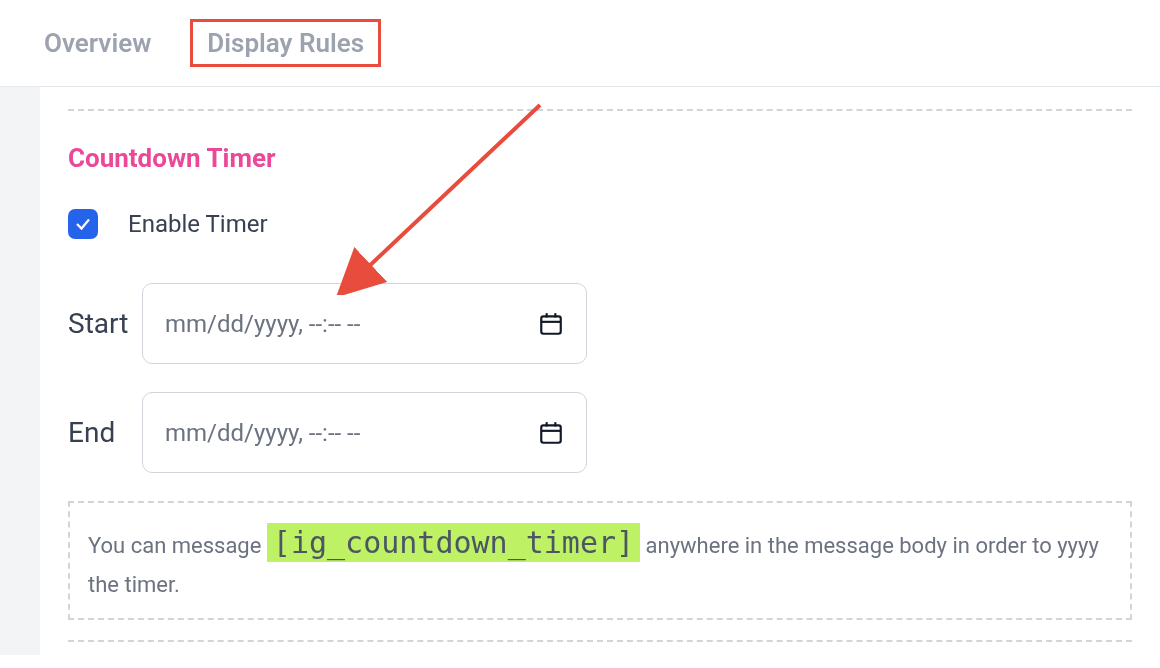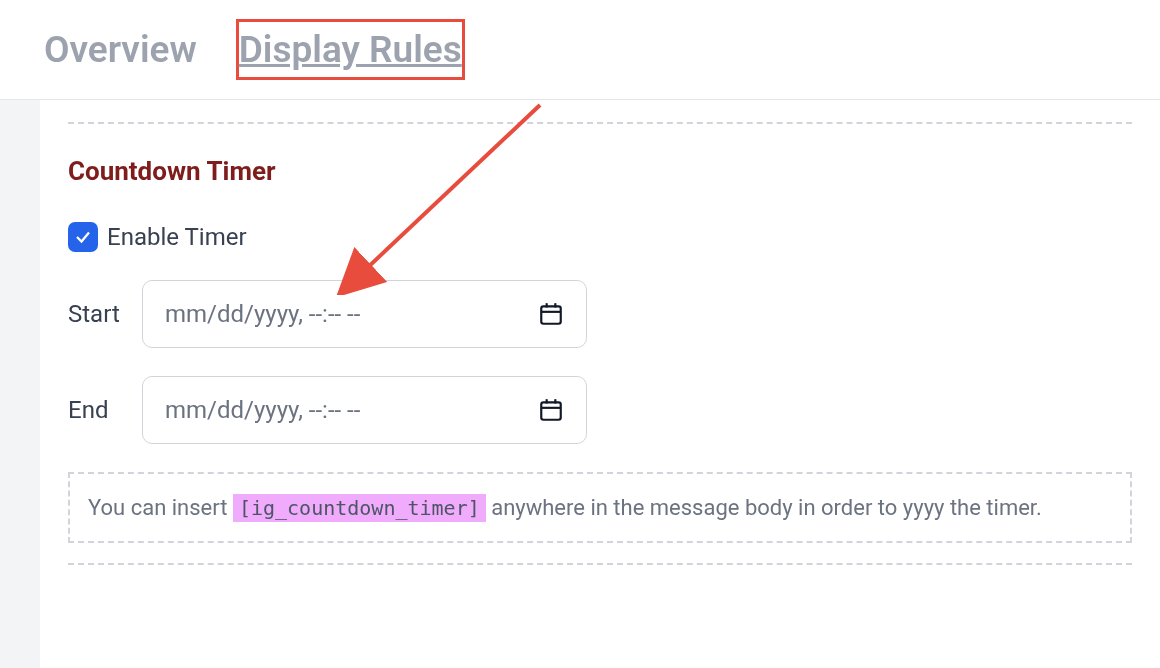--- a/index.html
+++ b/index.html
@@ -14,31 +14,30 @@
       height: 668px;
       position: relative;
     }
     .tabs {
       display: flex;
       gap: 56px;
       padding: 28px 0 28px 44px;
       border-bottom: 1px solid #e5e7eb;
     }
     .tab {
-      font-size: 37px;
+      font-size: 26px;
       font-weight: 600;
       color: #9ca3af;
       cursor: pointer;
       user-select: none;
     }
     .tab.highlighted {
       border: 3px solid #e74c3c;
-      padding: 6px 0;
+      padding: 6px 14px;
       margin: -9px -17px;
-      text-decoration: underline;
     }
     .content-wrap {
       display: flex;
       height: calc(100% - 100px);
     }
     .left-gutter {
       width: 40px;
       background: #f3f4f6;
       flex-shrink: 0;
     }
@@ -46,28 +45,28 @@
       flex: 1;
       padding: 0 28px 28px 28px;
     }
     .dashed-divider {
       border-top: 2px dashed #d1d5db;
       margin: 22px 0 32px 0;
     }
     .section-title {
       font-size: 26px;
       font-weight: 700;
-      color: #7f1d1d;
+      color: #ec4899;
       margin-bottom: 36px;
     }
     .checkbox-row {
       display: flex;
       align-items: center;
-      gap: 9px;
-      margin-bottom: 28px;
+      gap: 30px;
+      margin-bottom: 44px;
     }
     .checkbox {
       width: 30px;
       height: 30px;
       background: #2563eb;
       border-radius: 7px;
       display: flex;
       align-items: center;
       justify-content: center;
       cursor: pointer;
@@ -83,27 +82,27 @@
       font-size: 24px;
       color: #374151;
     }
     .field-row {
       display: flex;
       align-items: center;
       gap: 18px;
       margin-bottom: 28px;
     }
     .field-label {
-      font-size: 24px;
+      font-size: 28px;
       color: #374151;
       width: 56px;
     }
     .date-input {
       width: 445px;
-      height: 68px;
+      height: 81px;
       border: 1px solid #d1d5db;
       border-radius: 10px;
       padding: 0 22px;
       display: flex;
       align-items: center;
       justify-content: space-between;
       cursor: pointer;
     }
     .date-input-text {
       font-size: 24px;
@@ -118,23 +117,23 @@
       padding: 16px 18px;
       margin-top: 8px;
     }
     .hint-text {
       font-size: 22px;
       color: #6b7280;
       line-height: 1.6;
     }
     .hint-code {
       font-family: ui-monospace, SFMono-Regular, Menlo, Consolas, monospace;
-      background: #f0abfc;
+      background: #bef264;
       padding: 2px 6px;
-      font-size: 20px;
+      font-size: 30px;
       color: #4b5563;
     }
     .dashed-divider-bottom {
       border-top: 2px dashed #d1d5db;
       margin-top: 20px;
     }
     .arrow-svg {
       position: absolute;
       top: 95px;
       left: 330px;
@@ -188,21 +187,21 @@
           <rect x="3" y="5" width="18" height="16" rx="2"></rect>
           <line x1="3" y1="10" x2="21" y2="10"></line>
           <line x1="8" y1="2" x2="8" y2="6"></line>
           <line x1="16" y1="2" x2="16" y2="6"></line>
         </svg>
       </div>
     </div>
 
     <div class="hint-box">
       <p class="hint-text">
-        <span>You can insert </span><span class="hint-code">[ig_countdown_timer]</span><span> anywhere in the message body in order to yyyy the timer.</span>
+        <span>You can message </span><span class="hint-code">[ig_countdown_timer]</span><span> anywhere in the message body in order to yyyy the timer.</span>
       </p>
     </div>
 
     <div class="dashed-divider-bottom"></div>
   </div>
 </div>
 
 <svg class="arrow-svg" viewBox="0 0 250 200">
   <defs>
     <marker id="arrowhead" markerWidth="12" markerHeight="12" refX="2" refY="6" orient="auto">

